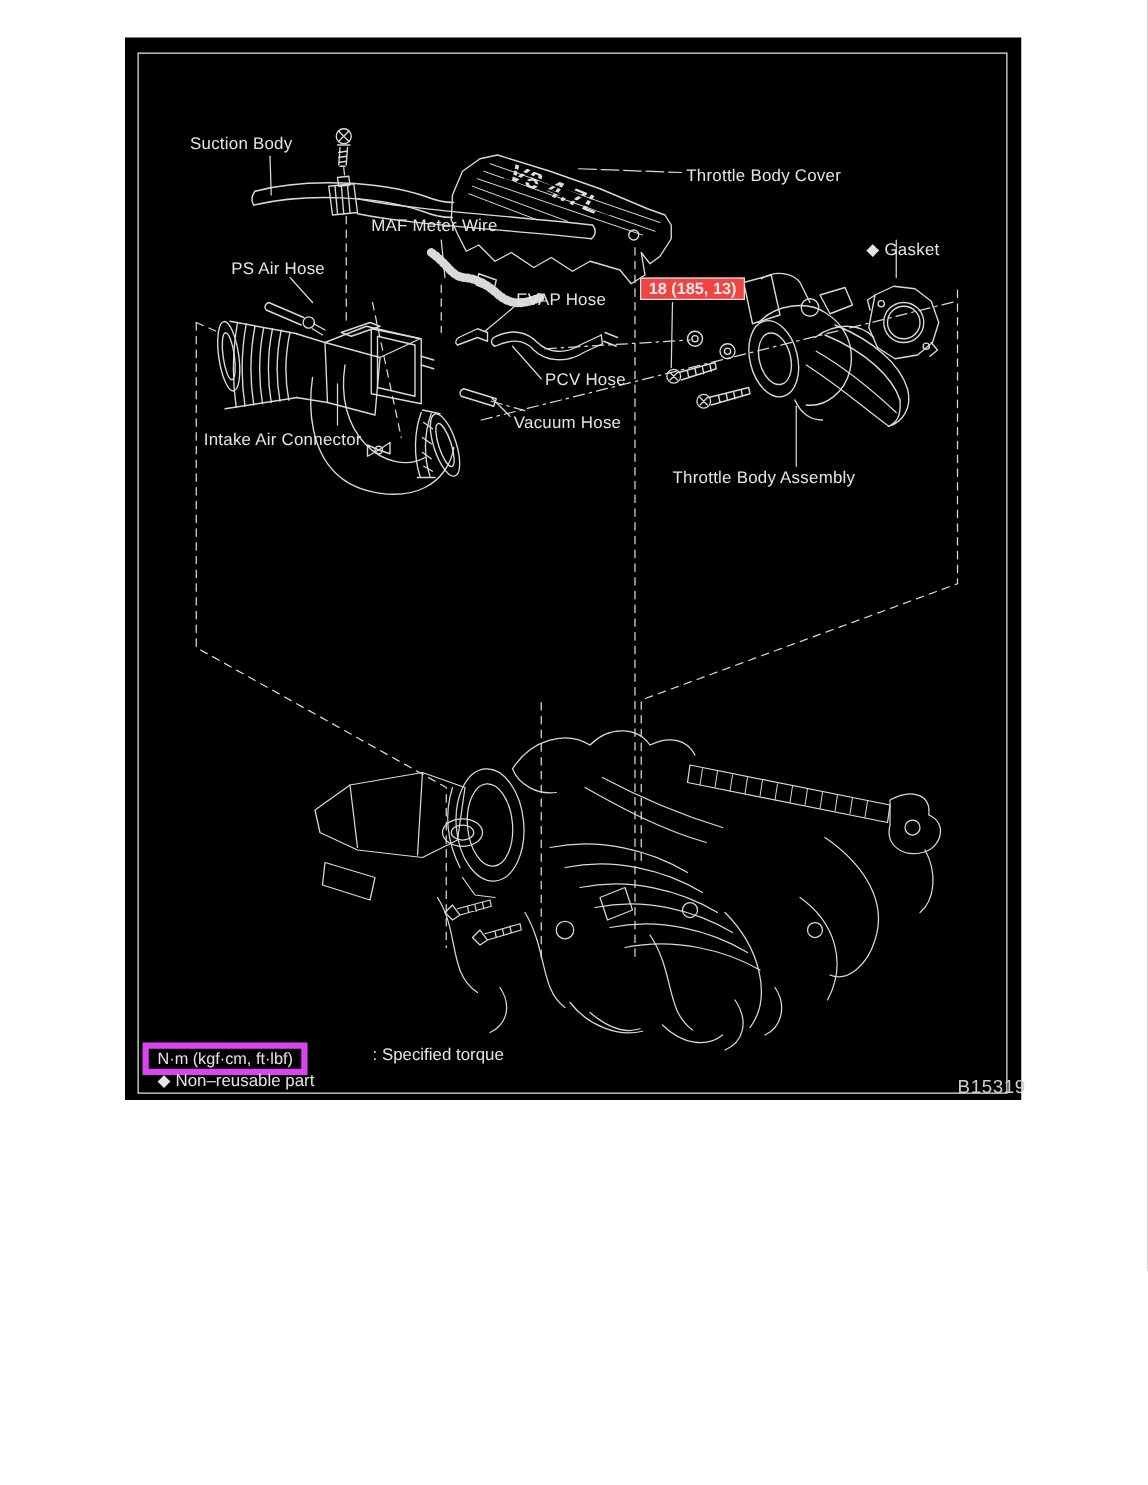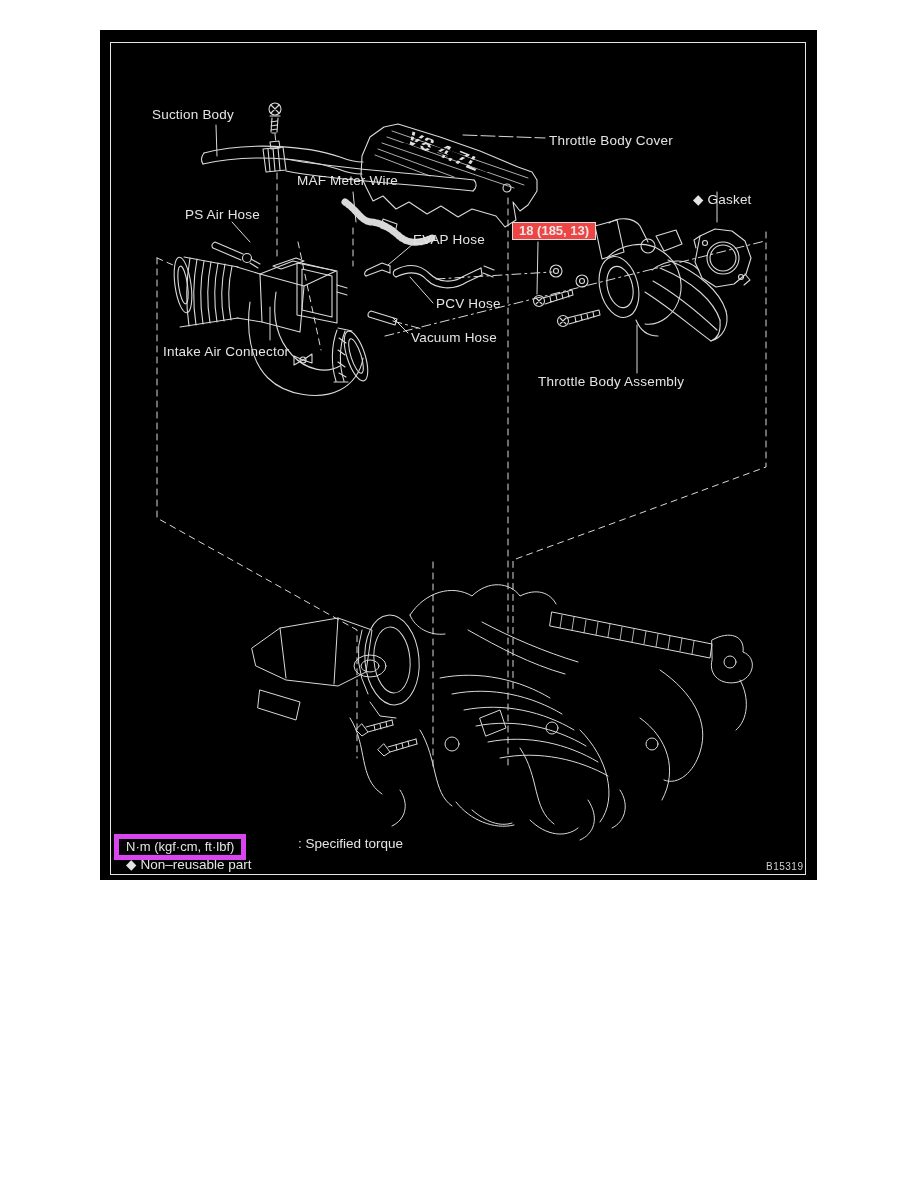--- a/index.html
+++ b/index.html
@@ -8,21 +8,21 @@
   .diagram{position:absolute;left:100px;top:30px;width:717px;height:850px;background:#000;}
   .frame{position:absolute;left:10px;top:12px;width:694px;height:831px;border:1px solid #e6e6e6;}
   .art{position:absolute;left:0;top:0;width:717px;height:850px;}
   .lbl{position:absolute;color:#e4e4e4;font-size:13.5px;line-height:15px;white-space:nowrap;
        letter-spacing:.2px;}
   .callout{position:absolute;color:#e8e8e8;font-size:13px;font-weight:bold;white-space:nowrap;
        border:1.5px solid #dcdcdc;padding:0 6px 1px 6px;background:#ef4444;}
   .legend-box{position:absolute;color:#e4e4e4;font-size:13px;white-space:nowrap;
        border:5px solid #d946ef;padding:0 7px 1px 7px;background:#000;}
   .legend-text{position:absolute;color:#e4e4e4;font-size:13.5px;white-space:nowrap;}
-  .fig-id{position:absolute;color:#cfcfcf;font-size:10px;letter-spacing:.5px;}
+  .fig-id{position:absolute;color:#cfcfcf;font-size:15px;letter-spacing:.5px;}
   .marker{display:inline-block;margin-right:4px;}
 </style>
 </head>
 <body>
 
 <div class="page">
   <div class="diagram">
     <div class="frame"></div>
 
     <svg class="art" viewBox="0 0 717 850" fill="none" stroke="#d9d9d9" stroke-width="1.1" stroke-linecap="round" stroke-linejoin="round">

